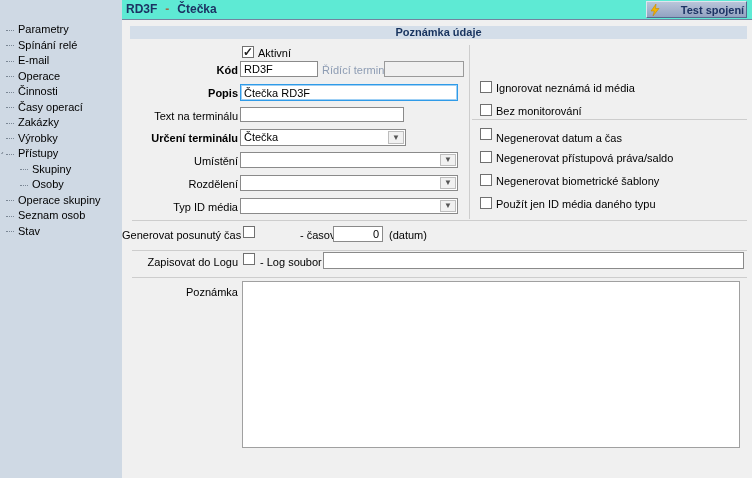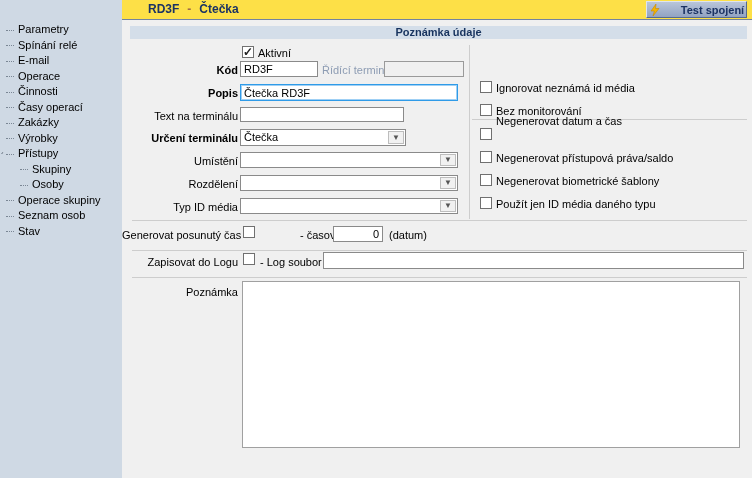--- a/index.html
+++ b/index.html
@@ -28,22 +28,22 @@
   .tree-item .exp {
     position:absolute; left:1px; top:3px; font-size:9px; color:#33404f;
   }
   
   .main {
     position:absolute; left:122px; top:0; width:630px; height:478px;
     background:#f0f0f0;
   }
   .titlebar {
     position:absolute; left:0; top:0; width:630px; height:20px;
-    background:#fde047; border-bottom:1px solid #73849f;
-    line-height:19px; padding-left:26px;
+    background:#5eead4; border-bottom:1px solid #73849f;
+    line-height:19px; padding-left:4px;
     font-size:12px; font-weight:bold; color:#1c3363;
   }
   .titlebar .sep { color:#a06a48; padding:0 8px; font-weight:bold; }
   .test-btn {
     position:absolute; right:5px; top:1px; height:17px; width:101px;
     background:linear-gradient(#b9c5d9, #92a3c2);
     border:1px solid; border-color:#dfe5ee #566a8e #566a8e #dfe5ee;
     font-size:11px; font-weight:bold; color:#1c3363;
     display:flex; align-items:center; justify-content:center; gap:20px;
     cursor:pointer;
@@ -170,21 +170,21 @@
 
     <span class="cb" style="left:358px; top:81px;" data-checked="false"></span>
     <span class="cb-label" style="left:374px; top:82px;">Ignorovat neznámá id média</span>
 
     <span class="cb" style="left:358px; top:104px;" data-checked="false"></span>
     <span class="cb-label" style="left:374px; top:105px;">Bez monitorování</span>
 
     <div class="divider" style="left:350px; top:119px; width:275px;"></div>
 
     <span class="cb" style="left:358px; top:128px;" data-checked="false"></span>
-    <span class="cb-label" style="left:374px; top:115px;">Negenerovat datum a čas</span>
+    <span class="cb-label" style="left:374px; top:132px;">Negenerovat datum a čas</span>
 
     <span class="cb" style="left:358px; top:151px;" data-checked="false"></span>
     <span class="cb-label" style="left:374px; top:152px;">Negenerovat přístupová práva/saldo</span>
 
     <span class="cb" style="left:358px; top:174px;" data-checked="false"></span>
     <span class="cb-label" style="left:374px; top:175px;">Negenerovat biometrické šablony</span>
 
     <span class="cb" style="left:358px; top:197px;" data-checked="false"></span>
     <span class="cb-label" style="left:374px; top:198px;">Použít jen ID média daného typu</span>
 

